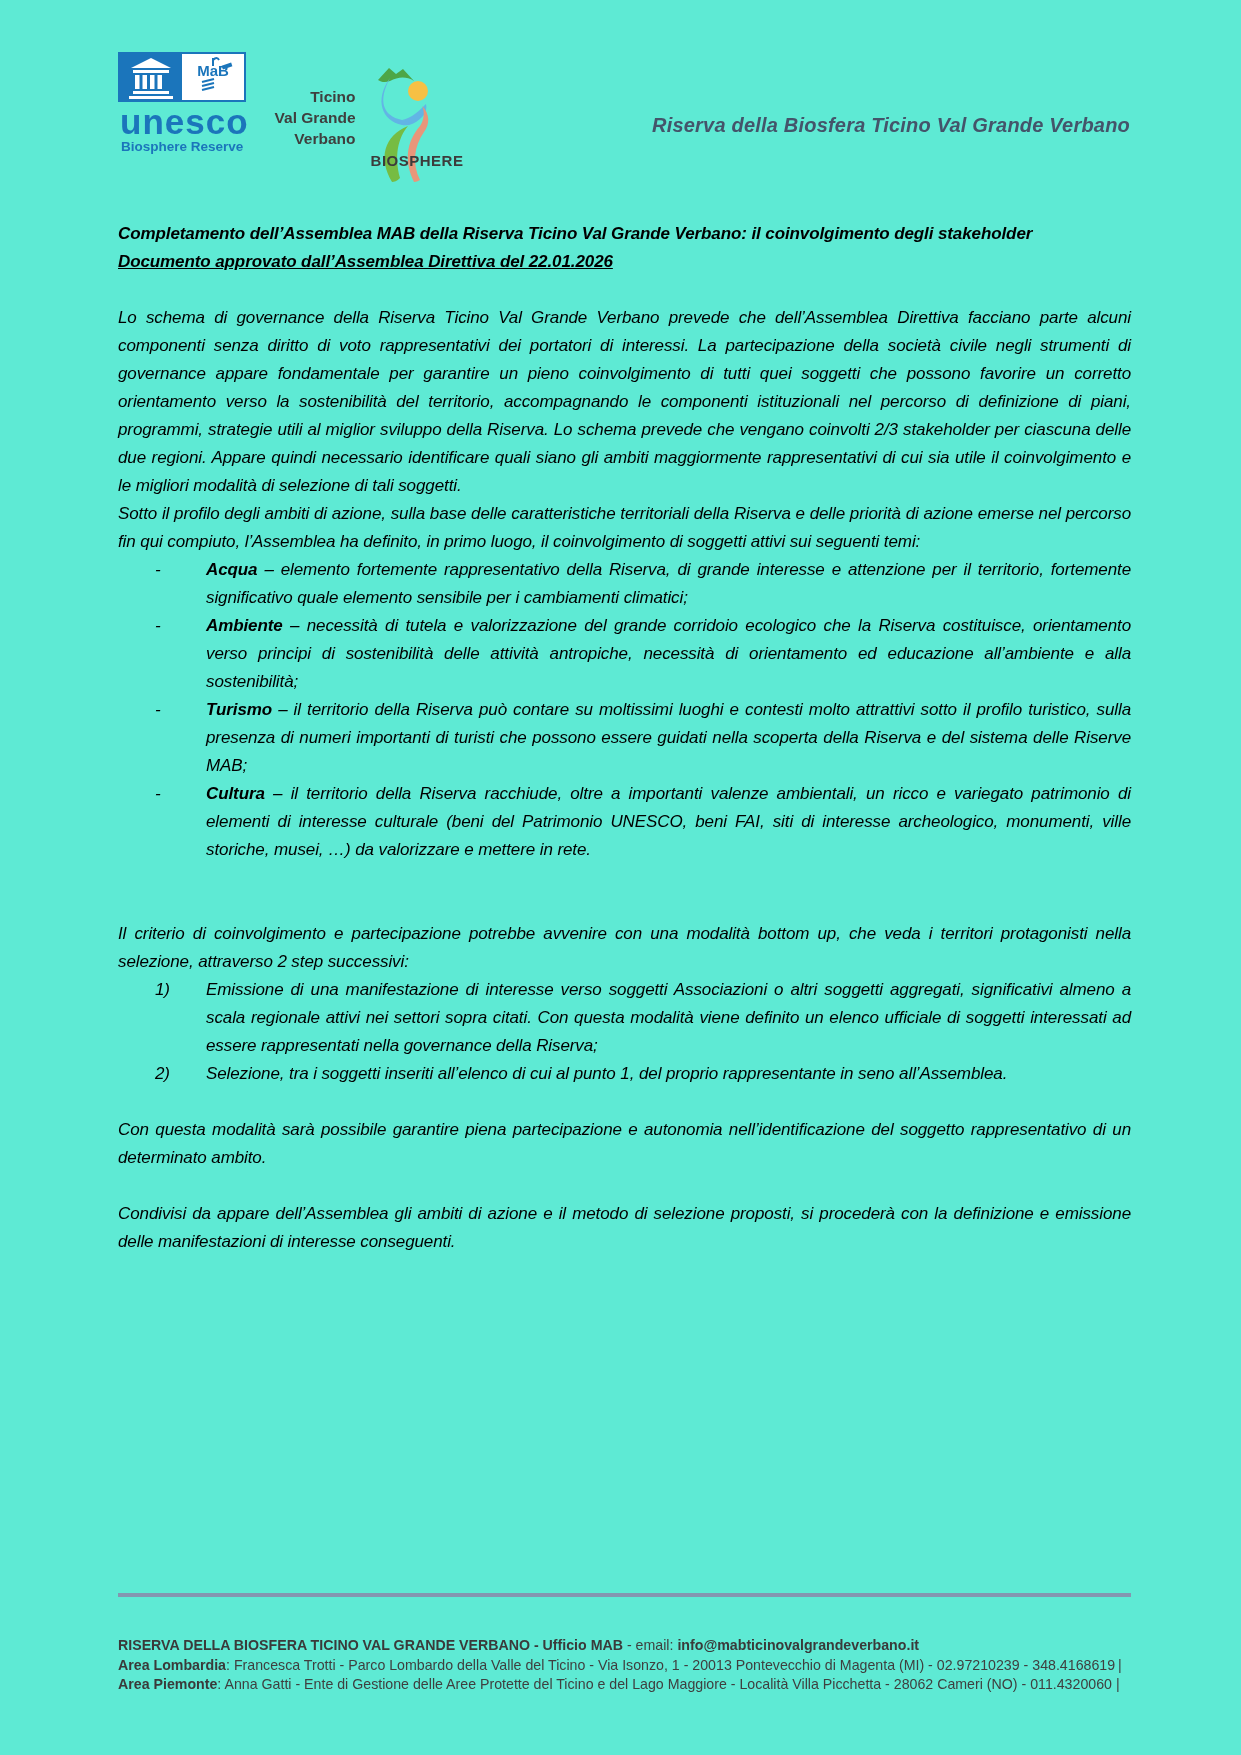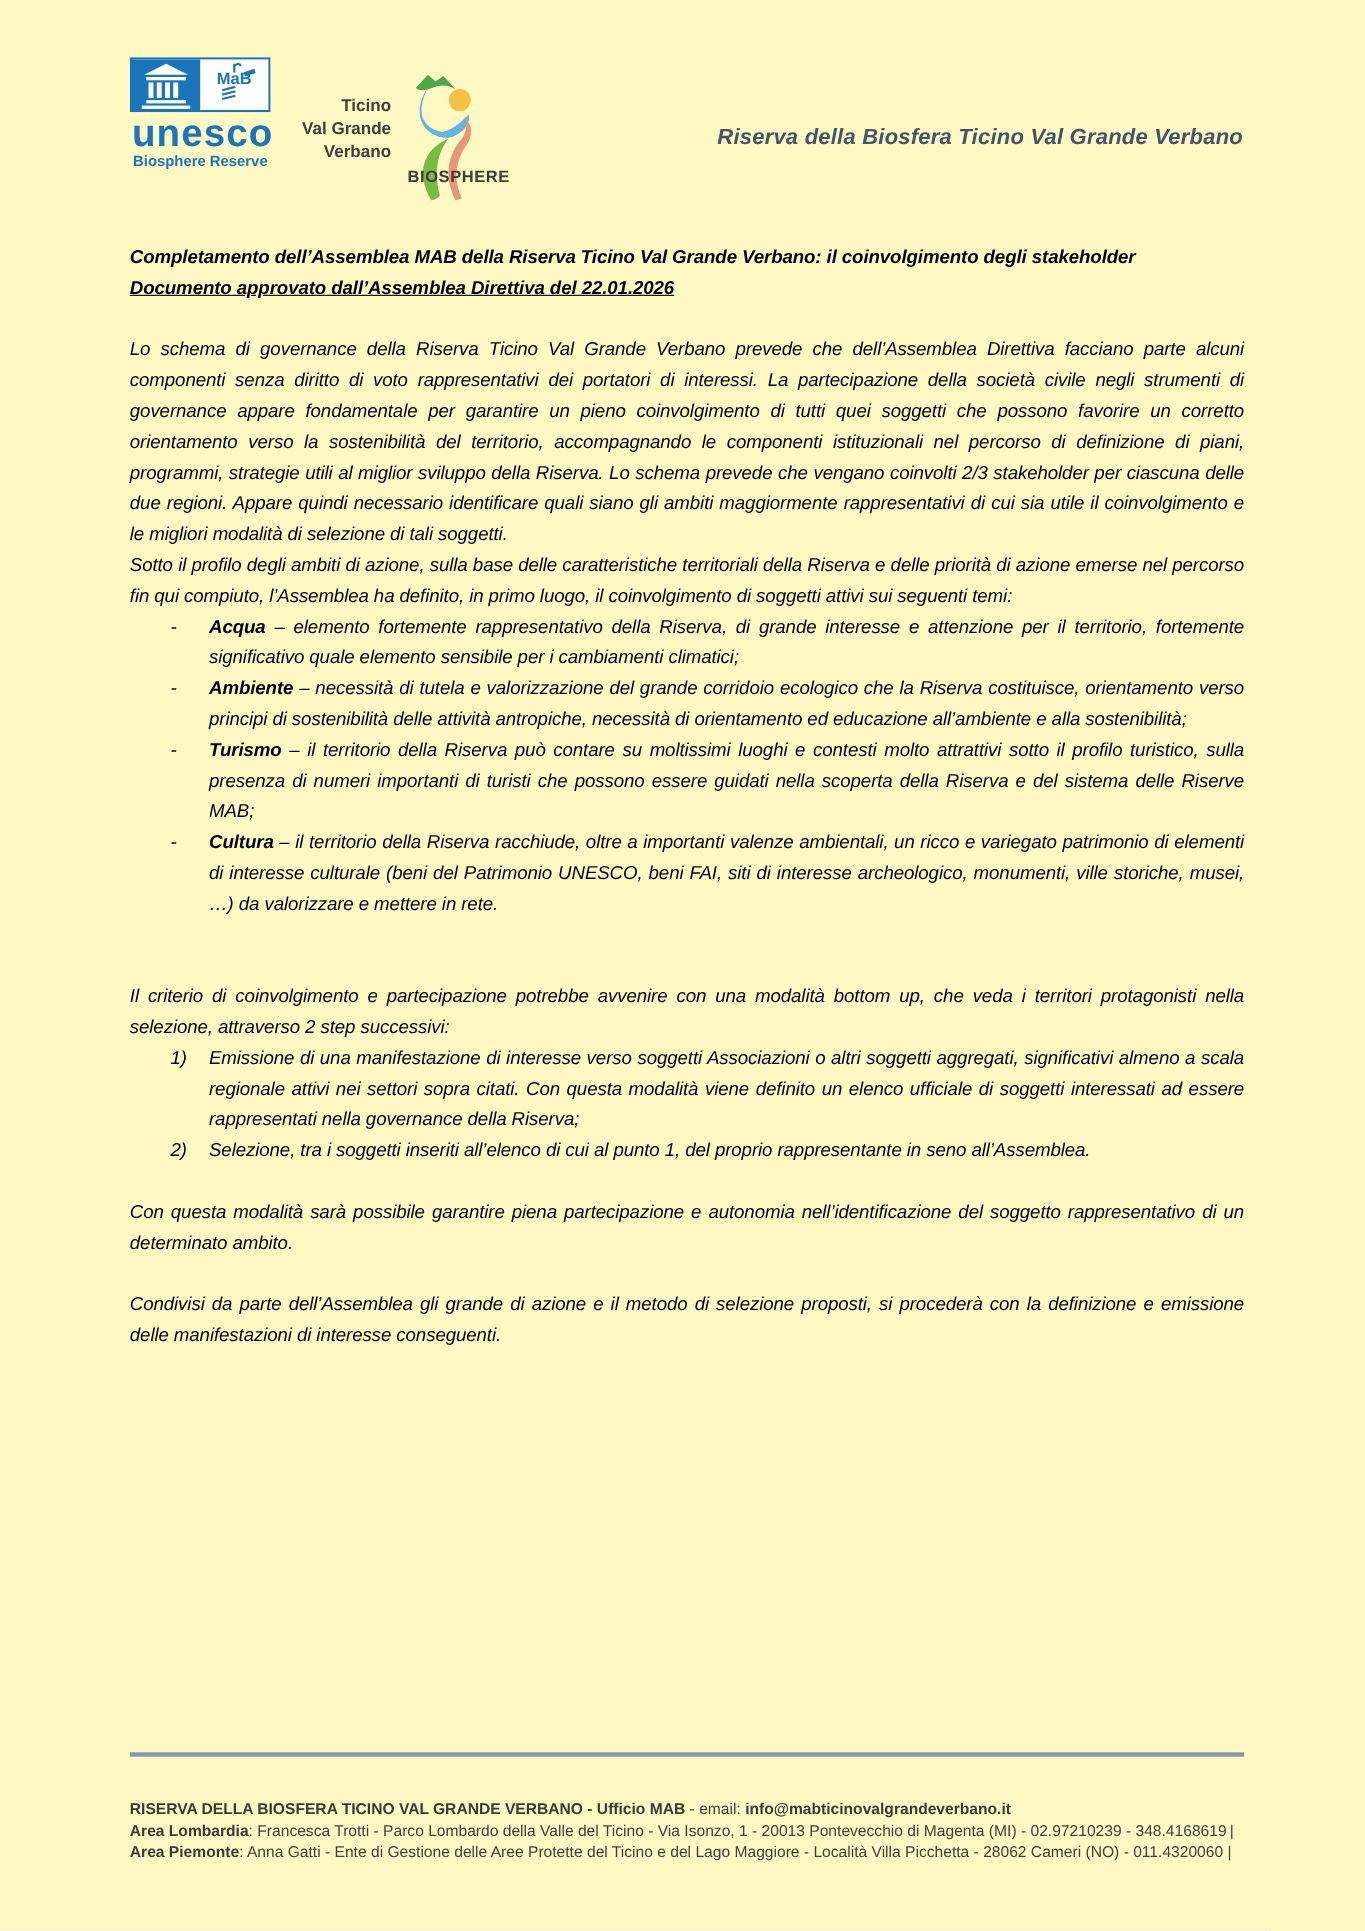--- a/index.html
+++ b/index.html
@@ -1,18 +1,18 @@
 <!DOCTYPE html>
 <html><head>
 <meta charset="utf-8">
 <style>
   * { margin:0; padding:0; box-sizing:border-box; }
   html,body { background:#e8e8e8; }
   .page {
-    position:relative; width:1241px; height:1755px; background:#fef9c3;
+    position:relative; width:1241px; height:1755px; background:#5eead4;
     margin:0 auto; font-family:"Liberation Sans", sans-serif; color:#000;
     overflow:hidden;
   }
 
   
   .header { position:absolute; left:118px; right:111px; top:52px; height:135px; }
   .logos { position:absolute; left:0; top:0; display:flex; align-items:flex-start; gap:26px; }
   .unesco-block { display:flex; flex-direction:column; align-items:flex-start; }
   .unesco-word { color:#1b75bb; font-weight:bold; font-size:35px; letter-spacing:1px; line-height:1; margin-top:2px; margin-left:2px; }
   .unesco-tag  { color:#1b75bb; font-weight:bold; font-size:13.5px; margin-top:0; margin-left:3px; }
@@ -28,21 +28,21 @@
   .content {
     position:absolute; left:118px; top:220px; width:1013px;
     font-size:17px; line-height:28px; letter-spacing:-0.1px;font-style:italic;
   }
   .heading { font-weight:bold; text-align:left; }
   .heading .underlined { text-decoration:underline; }
   .para { text-align:justify; }
   .spacer { height:28px; }
   .list-item { display:flex; text-align:justify; }
   .list-item .marker { flex:0 0 35px; margin-left:37px; }
-  .list-item .li-text { flex:1; }
+  .list-item .li-text { flex:1;margin-left:16px; }
   .li-text b { font-weight:bold; }
   .bold-line { font-weight:bold; }
 
   
   .footer { position:absolute; left:118px; width:1013px; top:1593px; }
   .footer-rule { height:4px; background:#8496b0; width:100%; }
   .footer-text { margin-top:39px; font-size:14.2px; line-height:19.5px; color:#3f3f3f; }
   .footer-text b { color:#3a3a3a; }
 
   
@@ -154,21 +154,21 @@
       <div class="marker">2)</div>
       <div class="li-text">Selezione, tra i soggetti inseriti all’elenco di cui al punto 1, del proprio rappresentante in seno all’Assemblea.</div>
     </div>
 
     <div class="spacer"></div>
 
     <div class="para">Con questa modalità sarà possibile garantire piena partecipazione e autonomia nell’identificazione del soggetto rappresentativo di un determinato ambito.</div>
 
     <div class="spacer"></div>
 
-    <div class="para">Condivisi da parte dell’Assemblea gli grande di azione e il metodo di selezione proposti, si procederà con la definizione e emissione delle manifestazioni di interesse conseguenti.</div>
+    <div class="para">Condivisi da appare dell’Assemblea gli ambiti di azione e il metodo di selezione proposti, si procederà con la definizione e emissione delle manifestazioni di interesse conseguenti.</div>
   </div>
 
   <div class="footer">
     <div class="footer-rule"></div>
     <div class="footer-text">
       <b>RISERVA DELLA BIOSFERA TICINO VAL GRANDE VERBANO - Ufficio MAB</b><span> - email: </span><b>info@mabticinovalgrandeverbano.it</b><br>
       <b>Area Lombardia</b><span>: Francesca Trotti - Parco Lombardo della Valle del Ticino - Via Isonzo, 1 - 20013 Pontevecchio di Magenta (MI) - 02.97210239 - 348.4168619 | </span><b>Area Piemonte</b><span>: Anna Gatti - Ente di Gestione delle Aree Protette del Ticino e del Lago Maggiore - Località Villa Picchetta - 28062 Cameri (NO) - 011.4320060 |</span>
     </div>
   </div>
 

